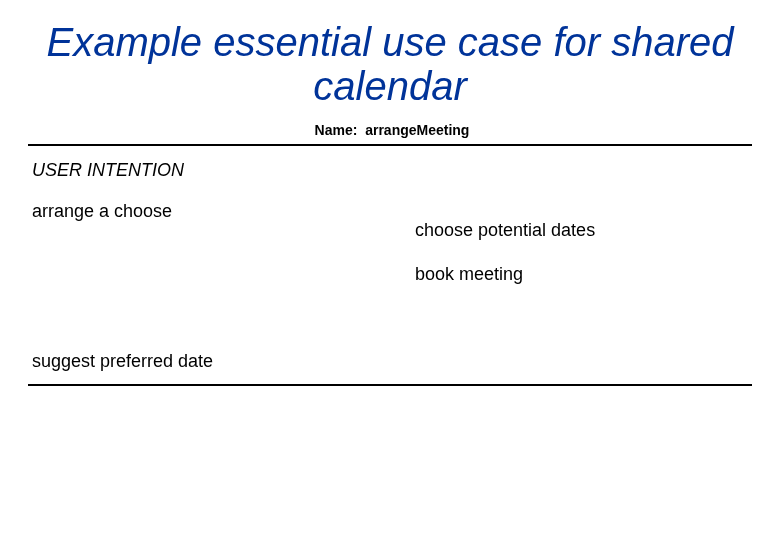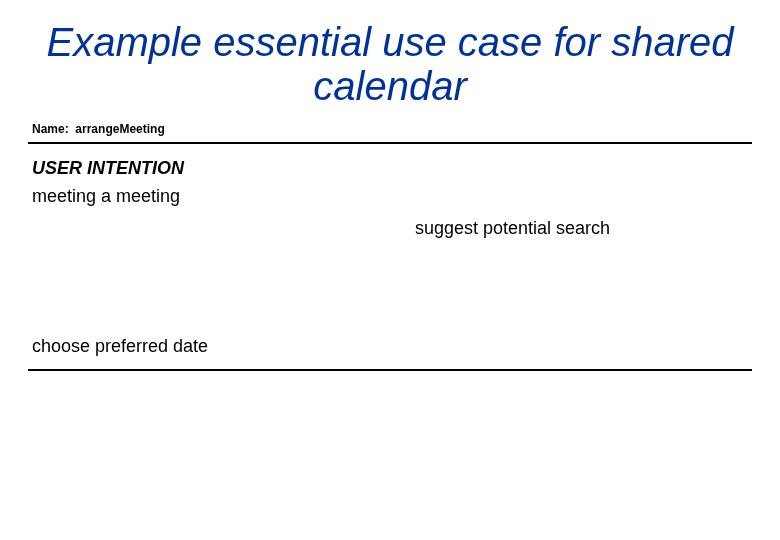--- a/index.html
+++ b/index.html
@@ -23,24 +23,25 @@
     color: #003399;
     font-style: italic;
     font-weight: 400;
     font-size: 40px;
     line-height: 1.1;
     text-align: center;
     margin: 0 0 14px 0;
     font-family: Verdana, Geneva, sans-serif;
   }
   .name-row {
-    font-size: 12px;
+    font-size: 14px;
     font-weight: bold;
     margin: 0 0 6px 4px;
     font-family: Verdana, Geneva, sans-serif;
+    text-align: center;
   }
   hr.rule {
     border: none;
     border-top: 2px solid #000;
     margin: 6px 0 14px 0;
   }
   .cols {
     display: flex;
     gap: 10px;
     font-size: 18px;
@@ -49,23 +50,23 @@
   .col {
     flex: 1;
   }
   .col-left {
     padding-left: 4px;
   }
   .col-right {
     padding-left: 0;
   }
   .col-head {
-    font-weight: bold;
+    font-weight: normal;
     font-style: italic;
-    margin-bottom: 5px;
+    margin-bottom: 18px;
   }
   .gap-s { height: 10px; }
   .gap-m { height: 48px; }
   .gap-l { height: 58px; }
   .ind1 { padding-left: 18px; }
   .line { line-height: 1.35; }
   hr.bottom {
     border: none;
     border-top: 2px solid #000;
     margin: 10px 0 0 0;
@@ -81,32 +82,33 @@
   <div class="name-row">
     <span>Name:</span>&nbsp;&nbsp;<span>arrangeMeeting</span>
   </div>
 
   <hr class="rule">
 
   <div class="cols">
 
     <div class="col col-left">
       <div class="col-head">USER INTENTION</div>
-      <div class="line">meeting a meeting</div>
+      <div class="line">arrange a choose</div>
       <div class="gap-l"></div>
       <div class="gap-l"></div>
       <div class="gap-s"></div>
-      <div class="line">choose preferred date</div>
+      <div class="line">suggest preferred date</div>
     </div>
 
     <div class="col col-right">
       <div class="gap-s"></div>
       <div class="gap-m"></div>
-      <div class="line ind1">suggest potential search</div>
+      <div class="line ind1">choose potential dates</div>
       <div class="gap-s"></div>
       <div class="gap-s"></div>
+      <div class="line ind1">book meeting</div>
     </div>
 
   </div>
 
   <hr class="bottom">
 
 </div>
 
 </body></html>

